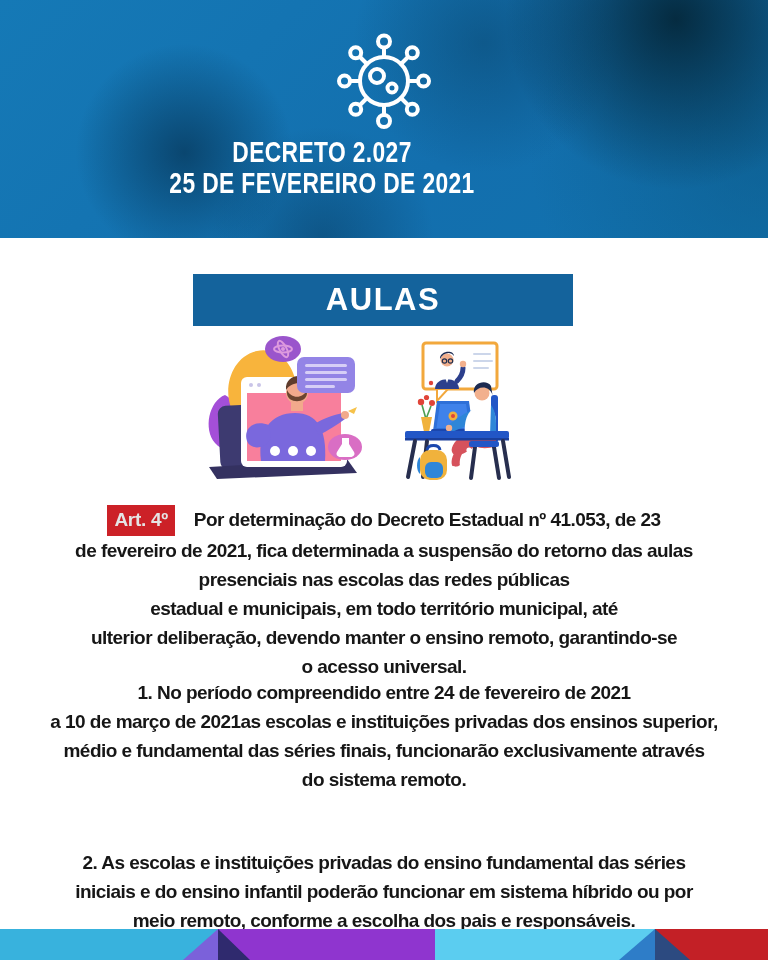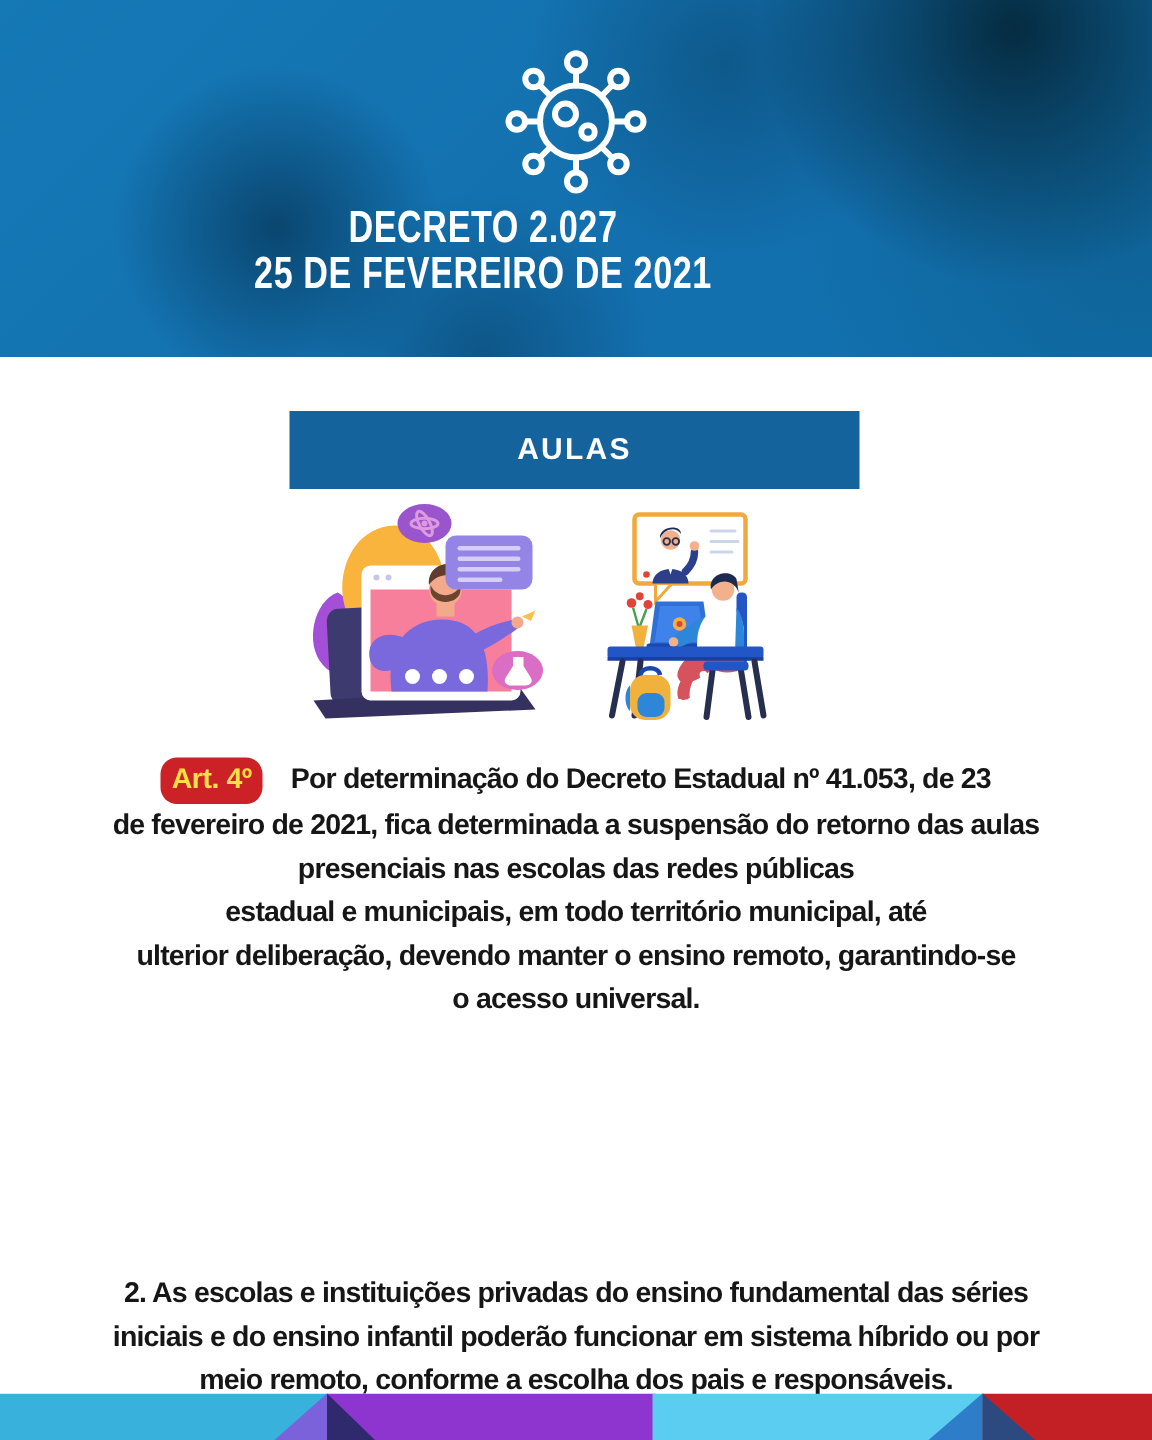--- a/index.html
+++ b/index.html
@@ -25,43 +25,43 @@
   .header-titles .tline {
     display:block; font-size:30px; font-weight:bold; line-height:31px;
     letter-spacing:0.5px; transform:scaleX(0.76); transform-origin:50% 50%;
     white-space:nowrap;
   }
 
   
   .banner {
     position:absolute; top:274px; left:193px; width:380px; height:52px;
     background:#14639c; color:#ffffff; text-align:center;
-    font-size:20px; font-weight:bold; letter-spacing:1.5px; line-height:52px;
+    font-size:31px; font-weight:bold; letter-spacing:1.5px; line-height:52px;
   }
 
   
   .illus-row {
     position:absolute; top:333px; left:0; width:768px;
     display:flex; justify-content:center; align-items:flex-end; gap:28px;
     transform:translateX(-28px);
   }
 
   
   .para {
     position:absolute; left:0; width:768px; padding:0 26px;
     text-align:center; color:#161616; font-weight:bold;
     font-size:19px; line-height:29px; letter-spacing:-0.55px;
     white-space:pre-line;
   }
   .para-article { top:505px; }
   .para-item1   { top:678px; }
   .para-item2   { top:804px;margin-top:44px; }
   .badge {
-    display:inline-block; background:#cc2127; color:#fde047;
-    padding:0px 7px 2px 7px; margin-right:19px; letter-spacing:-0.3px;border-radius:11px;
+    display:inline-block; background:#cc2127; color:#e5e5e5;
+    padding:0px 7px 2px 7px; margin-right:19px; letter-spacing:-0.3px;
   }
 
   
   .footer { position:absolute; left:0; bottom:0; width:768px; height:31px; }
   .footer svg { display:block; }
 </style>
 </head>
 <body>
 
 <div class="page">
@@ -211,20 +211,24 @@
     </svg>
   </div>
 
   <p class="para para-article"><span class="badge">Art. 4º</span><span>Por determinação do Decreto Estadual nº 41.053, de 23
 de fevereiro de 2021, fica determinada a suspensão do retorno das aulas
 presenciais nas escolas das redes públicas
 estadual e municipais, em todo território municipal, até
 ulterior deliberação, devendo manter o ensino remoto, garantindo-se
 o acesso universal.</span></p>
 
+  <p class="para para-item1">1. No período compreendido entre 24 de fevereiro de 2021
+a 10 de março de 2021as escolas e instituições privadas dos ensinos superior,
+médio e fundamental das séries finais, funcionarão exclusivamente através
+do sistema remoto.</p>
 
   <p class="para para-item2">2. As escolas e instituições privadas do ensino fundamental das séries
 iniciais e do ensino infantil poderão funcionar em sistema híbrido ou por
 meio remoto, conforme a escolha dos pais e responsáveis.</p>
 
   <div class="footer">
     <svg width="768" height="31" viewBox="0 0 768 31" preserveAspectRatio="none">
       <rect x="0" y="0" width="219" height="31" fill="#38b2dd"></rect>
       <rect x="218" y="0" width="219" height="31" fill="#8f35cf"></rect>
       <rect x="435" y="0" width="221" height="31" fill="#5bcdf0"></rect>

